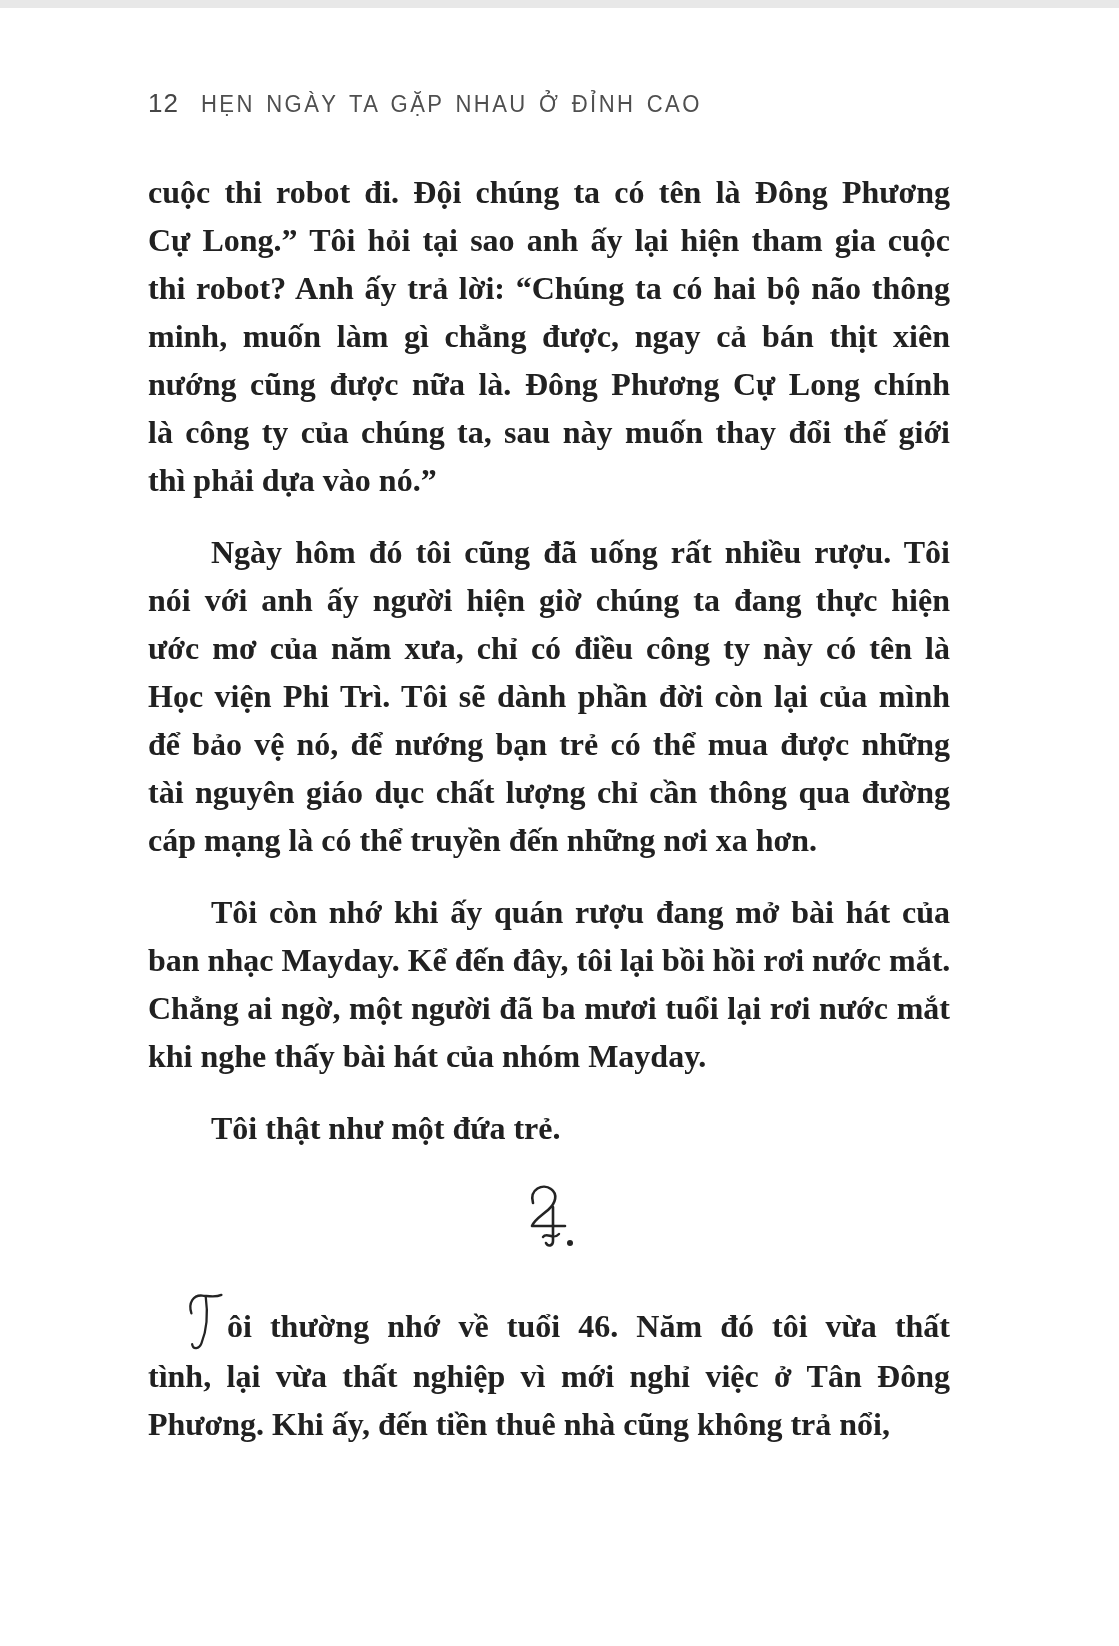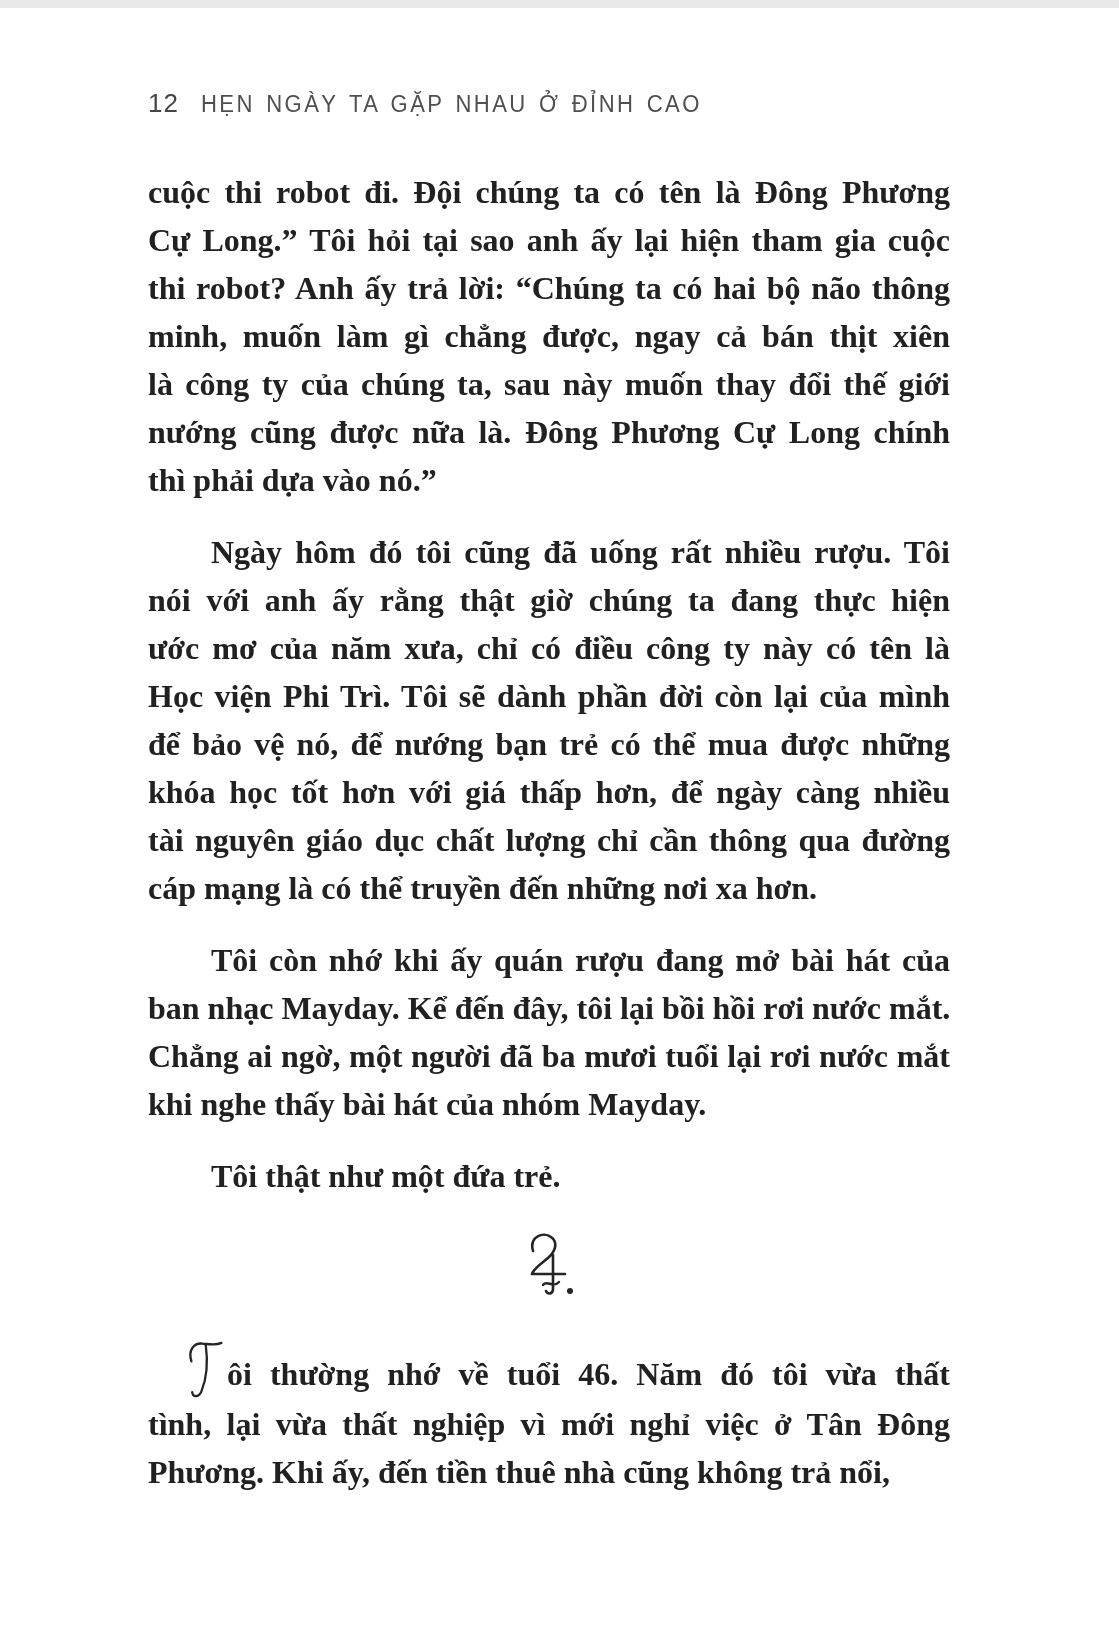--- a/index.html
+++ b/index.html
@@ -59,32 +59,31 @@
     <span class="running-title">HẸN NGÀY TA GẶP NHAU Ở ĐỈNH CAO</span>
   </div>
 
   <div class="text-column">
 
     <div class="para">
       <div class="line jl">cuộc thi robot đi. Đội chúng ta có tên là Đông Phương</div>
       <div class="line jl">Cự Long.” Tôi hỏi tại sao anh ấy lại hiện tham gia cuộc</div>
       <div class="line jl">thi robot? Anh ấy trả lời: “Chúng ta có hai bộ não thông</div>
       <div class="line jl">minh, muốn làm gì chẳng được, ngay cả bán thịt xiên</div>
+      <div class="line jl">nướng cũng được nữa là. Đông Phương Cự Long chính</div>
       <div class="line jl">là công ty của chúng ta, sau này muốn thay đổi thế giới</div>
-      <div class="line jl">nướng cũng được nữa là. Đông Phương Cự Long chính</div>
       <div class="line ll">thì phải dựa vào nó.”</div>
     </div>
 
     <div class="para">
       <div class="line jl indent">Ngày hôm đó tôi cũng đã uống rất nhiều rượu. Tôi</div>
-      <div class="line jl">nói với anh ấy rằng thật giờ chúng ta đang thực hiện</div>
+      <div class="line jl">nói với anh ấy người hiện giờ chúng ta đang thực hiện</div>
       <div class="line jl">ước mơ của năm xưa, chỉ có điều công ty này có tên là</div>
       <div class="line jl">Học viện Phi Trì. Tôi sẽ dành phần đời còn lại của mình</div>
       <div class="line jl">để bảo vệ nó, để nướng bạn trẻ có thể mua được những</div>
-      <div class="line jl">khóa học tốt hơn với giá thấp hơn, để ngày càng nhiều</div>
       <div class="line jl">tài nguyên giáo dục chất lượng chỉ cần thông qua đường</div>
       <div class="line ll">cáp mạng là có thể truyền đến những nơi xa hơn.</div>
     </div>
 
     <div class="para">
       <div class="line jl indent">Tôi còn nhớ khi ấy quán rượu đang mở bài hát của</div>
       <div class="line jl">ban nhạc Mayday. Kể đến đây, tôi lại bồi hồi rơi nước mắt.</div>
       <div class="line jl">Chẳng ai ngờ, một người đã ba mươi tuổi lại rơi nước mắt</div>
       <div class="line ll">khi nghe thấy bài hát của nhóm Mayday.</div>
     </div>

